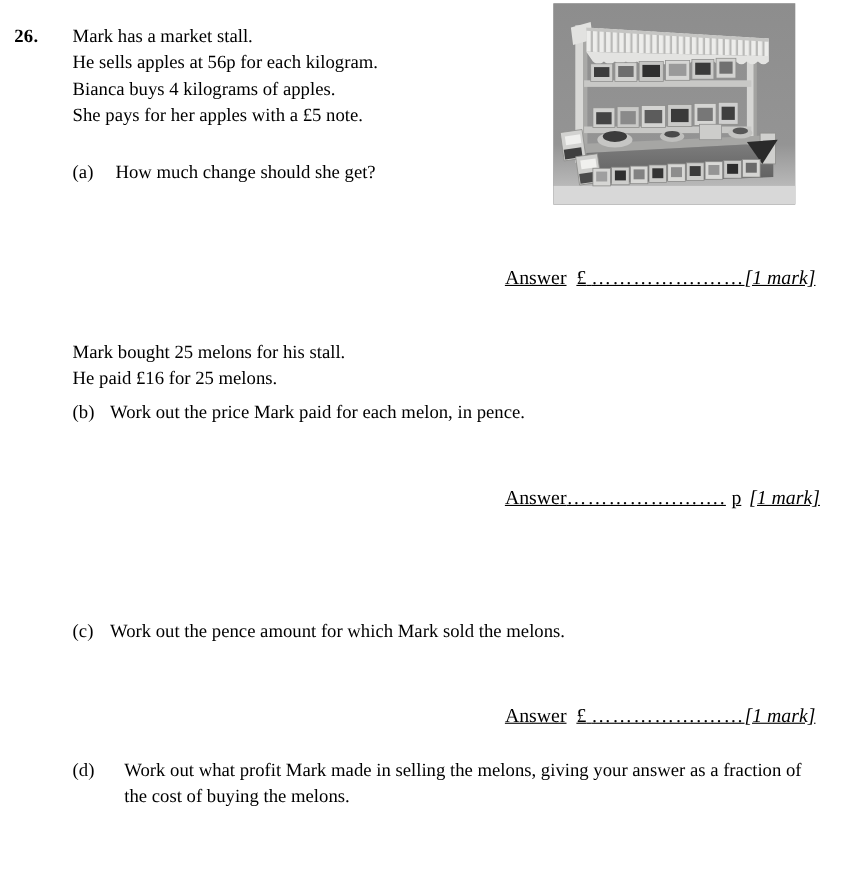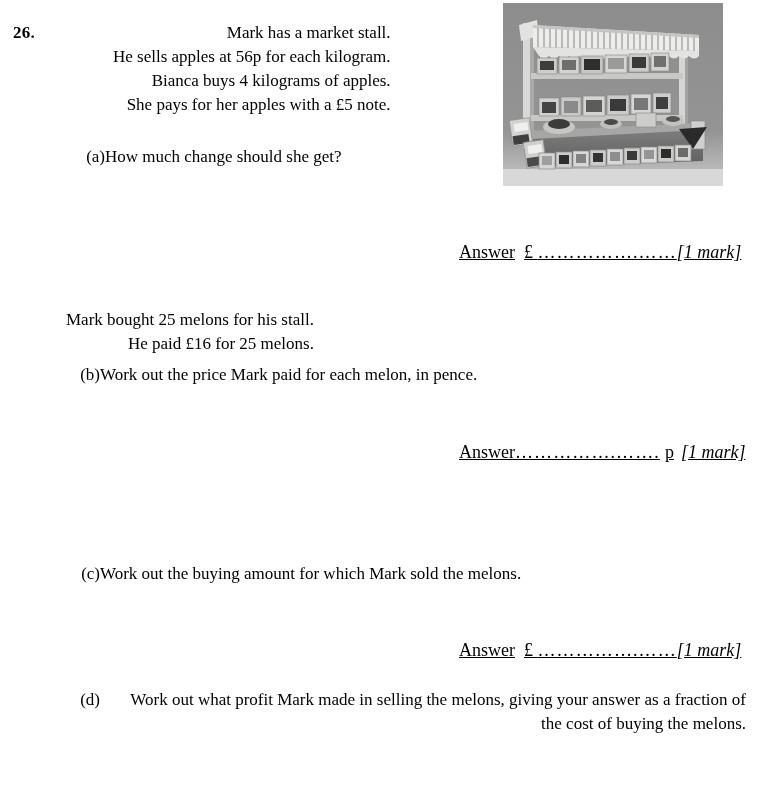--- a/index.html
+++ b/index.html
@@ -13,21 +13,20 @@
     position: relative;
     font-family: "Liberation Serif", "DejaVu Serif", serif;
     color: #000000;
     overflow: hidden;
   }
 
   .page {
     position: relative;
     width: 768px;
     height: 724px;
-    text-align: right;
   }
 
   
   .qnum {
     position: absolute;
     left: 13px;
     top: 21px;
     font-weight: bold;
     font-size: 17px;
     line-height: 24px;
@@ -35,21 +34,21 @@
   }
 
   
   .stem {
     position: absolute;
     left: 66px;
     font-size: 17px;
     line-height: 24px;
     white-space: pre-line;
   }
-  .stem-a  { top: 21px; margin-left: 47px; }
+  .stem-a  { top: 21px; }
   .stem-b  { top: 308px; }
   .stem-c  { top: 492px; }
 
   
   .part {
     position: absolute;
     left: 66px;
     font-size: 17px;
     line-height: 24px;
     display: flex;
@@ -144,21 +143,21 @@
     <span class="body">Work out the price Mark paid for each melon, in pence.</span>
   </div>
 
   <div class="answer ans-b">
     <span class="word">Answer</span><span class="dots">…………….…….</span><span class="unit">p</span><span class="marks spaced">[1 mark]</span>
   </div>
 
 
   <div class="part part-c">
     <span class="lbl">(c)</span>
-    <span class="body">Work out the buying amount for which Mark sold the melons.</span>
+    <span class="body">Work out the pence amount for which Mark sold the melons.</span>
   </div>
 
   <div class="answer ans-c">
     <span class="word">Answer</span><span class="cur">£</span> <span class="dots">…………….……</span><span class="marks">[1 mark]</span>
   </div>
 
   <div class="part part-d">
     <span class="lbl">(d)</span>
     <span class="body">Work out what profit Mark made in selling the melons, giving your answer as a fraction of the cost of buying the melons.</span>
   </div>

